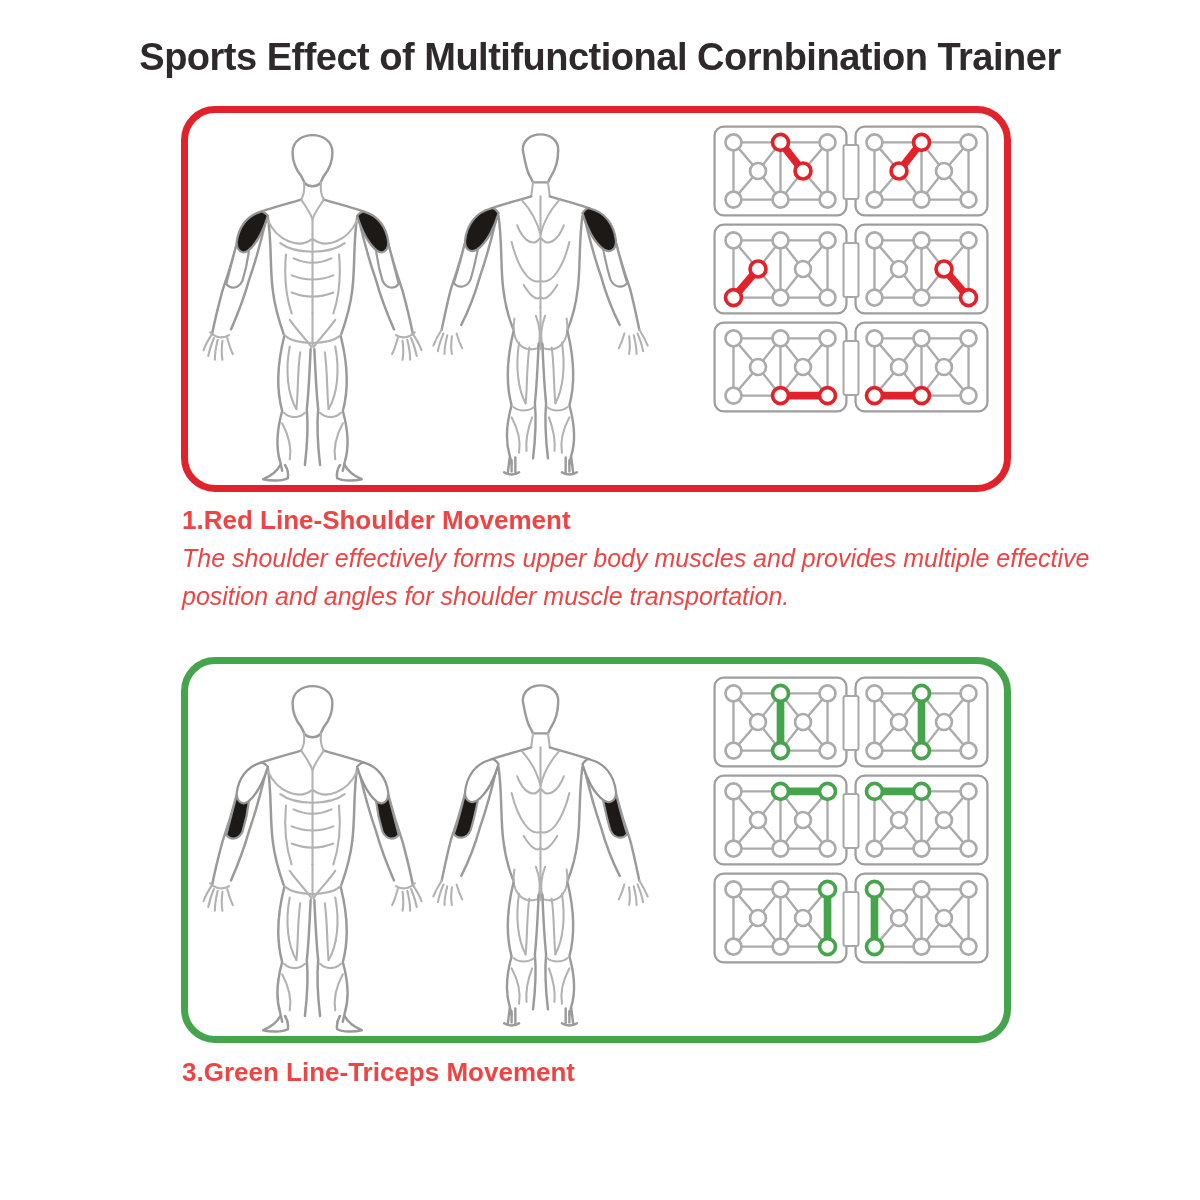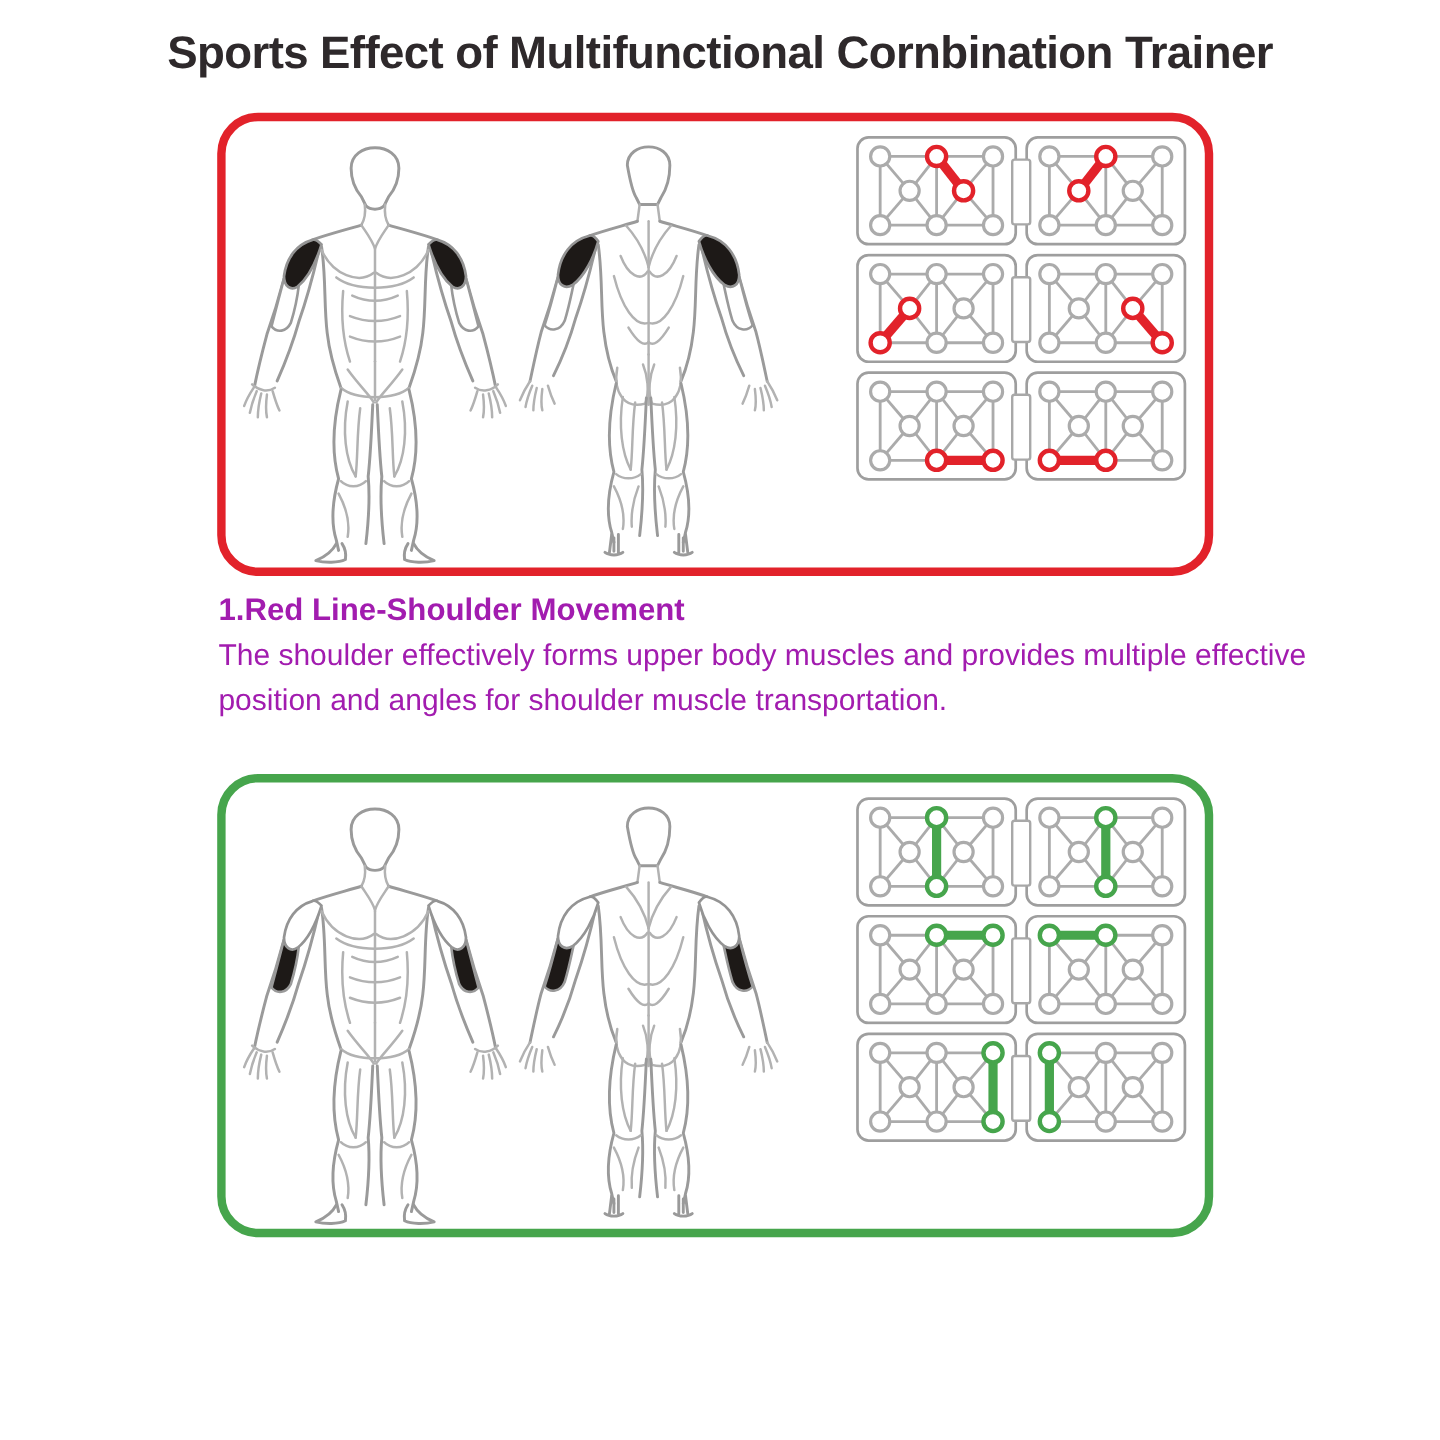--- a/index.html
+++ b/index.html
@@ -1,33 +1,33 @@
 <!DOCTYPE html>
 <html><head>
 <meta charset="utf-8">
 <style>
   html,body{margin:0;padding:0;background:#ffffff;}
   .page{position:relative;width:1200px;height:1200px;background:#fff;overflow:hidden;
         font-family:"Liberation Sans", sans-serif;}
-  .title{margin:0;padding-top:24px;text-align:center;font-size:38px;font-weight:700;
+  .title{margin:0;padding-top:36px;text-align:center;font-size:38px;font-weight:700;
          color:#2e292b;letter-spacing:-0.5px;}
   .panel{box-sizing:border-box;width:830px;height:386px;margin:27px 0 0 181px;
          border:7px solid #999;border-radius:34px;display:flex;align-items:flex-start;
          padding:6px 10px 2px 14px;background:#fff;}
   .figs{display:flex;align-items:flex-start;gap:4px;height:100%;}
   .fig{display:block;}
   .board-grid{margin-left:auto;margin-right:4px;margin-top:6px;display:flex;
               flex-direction:column;gap:6px;}
   .board-row{position:relative;display:flex;gap:4px;}
   .connector{position:absolute;left:50%;top:19px;transform:translateX(-50%);
              width:13px;height:52px;background:#fff;border:2.5px solid #a8a8a8;
              border-radius:3px;z-index:2;}
-  .txtblock{margin-left:182px;width:912px;color:#a21caf;}
+  .txtblock{margin-left:182px;width:912px;color:#ef4444;}
   .sec-heading{margin:13px 0 4px 0;font-size:26px;font-weight:600;}
-  .sec-desc{margin:0;font-size:25px;font-weight:500;line-height:1.5;}
+  .sec-desc{margin:0;font-size:25px;font-weight:500;line-height:1.5;font-style:italic;}
   .sec-green .sec-heading{margin-top:14px;}
   .panel-green{margin-top:42px;}
   
   .o{fill:none;stroke:#9a9a9a;stroke-width:2.6;stroke-linecap:round;stroke-linejoin:round;}
   .i{fill:none;stroke:#b2b2b2;stroke-width:2.2;stroke-linecap:round;stroke-linejoin:round;}
   .delt{fill:var(--delt,#fff);stroke:#949494;stroke-width:2.4;stroke-linejoin:round;}
   .armhl{fill:var(--armhl,#fff);stroke:#9a9a9a;stroke-width:2.3;stroke-linejoin:round;}
 </style>
 </head>
 <body>
@@ -522,15 +522,16 @@
               <circle cx="66" cy="73" r="7.8" fill="#fff" stroke="#ababab" stroke-width="2.6"></circle>
               <circle cx="20" cy="73" r="7.8" fill="#fff" stroke="#46a54c" stroke-width="3.6"></circle>
               <circle cx="88" cy="45" r="7.8" fill="#fff" stroke="#ababab" stroke-width="2.6"></circle>
               <circle cx="44" cy="45" r="7.8" fill="#fff" stroke="#ababab" stroke-width="2.6"></circle>
             </svg>
             <div class="connector"></div>
           </div>
         </div>
     </div>
     <div class="txtblock">
+      <h2 class="sec-heading">3.Green Line-Triceps Movement</h2>
     </div>
   </section>
 </div>
 
 </body></html>

